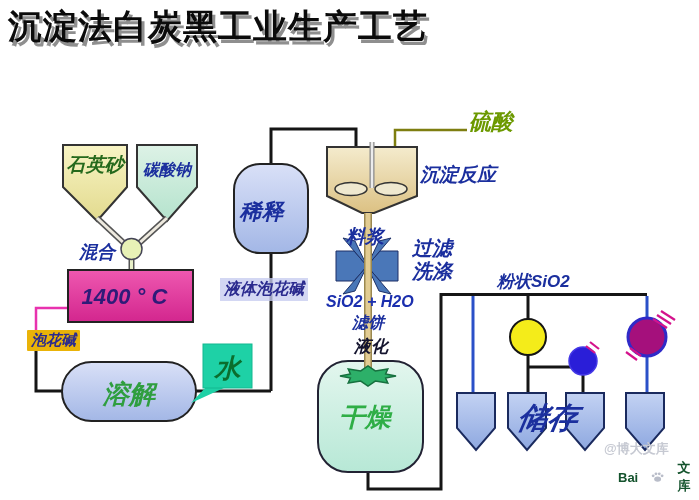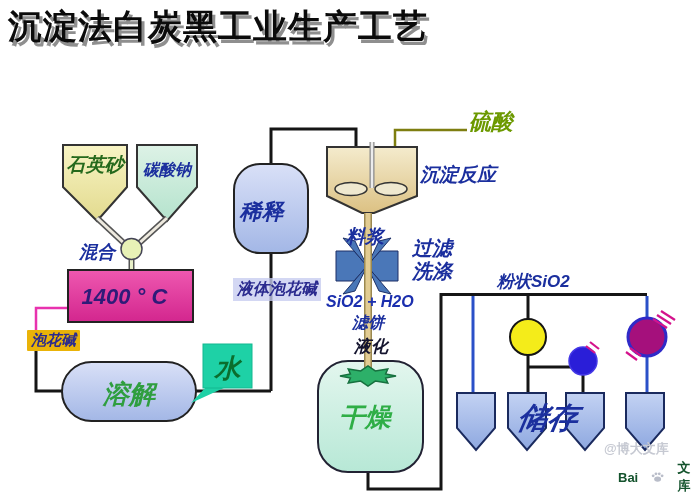--- a/index.html
+++ b/index.html
@@ -131,21 +131,21 @@
 
   <div id="page-title">沉淀法白炭黑工业生产工艺</div>
 
   <div class="lbl ctr" style="left:64px;top:152px;width:62px;font-size:19px;color:#25691c;">石英砂</div>
   <div class="lbl ctr blue" style="left:139px;top:160px;width:56px;font-size:16px;">碳酸钠</div>
   <div class="lbl blue" style="left:79px;top:240px;font-size:18px;">混合</div>
   <div class="lbl ctr" style="left:68px;top:284px;width:113px;font-size:22px;color:#2e1b78;">1400 ° C</div>
   <div class="lbl tag" style="left:27px;top:330px;font-size:15px;color:#2b2b8e;">泡花碱</div>
   <div class="lbl ctr" style="left:62px;top:377px;width:134px;font-size:26px;color:#2f9e3f;">溶解</div>
   <div class="lbl ctr" style="left:203px;top:351px;width:49px;font-size:26px;color:#0b6e2d;">水</div>
-  <div class="lbl tag2" style="left:233px;top:278px;font-size:16px;color:#2a2a8e;">液体泡花碱</div>
+  <div class="lbl tag2" style="left:220px;top:278px;font-size:16px;color:#2a2a8e;">液体泡花碱</div>
   <div class="lbl ctr blue" style="left:234px;top:197px;width:55px;font-size:22px;">稀释</div>
   <div class="lbl" style="left:469px;top:107px;font-size:22px;color:#6c9900;">硫酸</div>
   <div class="lbl blue" style="left:420px;top:162px;font-size:19px;">沉淀反应</div>
   <div class="lbl blue" style="left:346px;top:224px;font-size:19px;">料浆</div>
   <div class="lbl blue" style="left:412px;top:235px;font-size:20px;">过滤</div>
   <div class="lbl blue" style="left:412px;top:258px;font-size:20px;">洗涤</div>
   <div class="lbl" style="left:326px;top:293px;font-size:16px;color:#1b2fae;">SiO2 + H2O</div>
   <div class="lbl blue" style="left:352px;top:313px;font-size:16px;">滤饼</div>
   <div class="lbl" style="left:354px;top:335px;font-size:17px;color:#14142e;">液化</div>
   <div class="lbl ctr" style="left:318px;top:400px;width:94px;font-size:26px;color:#2fae46;">干燥</div>

